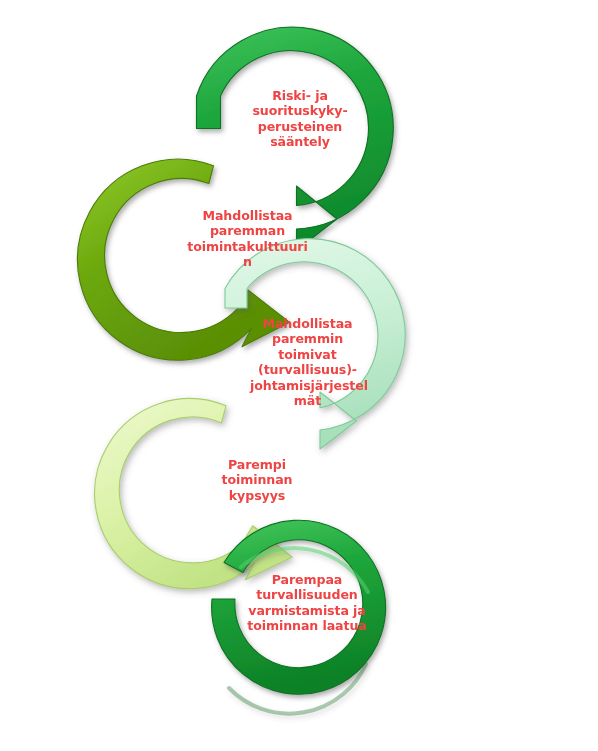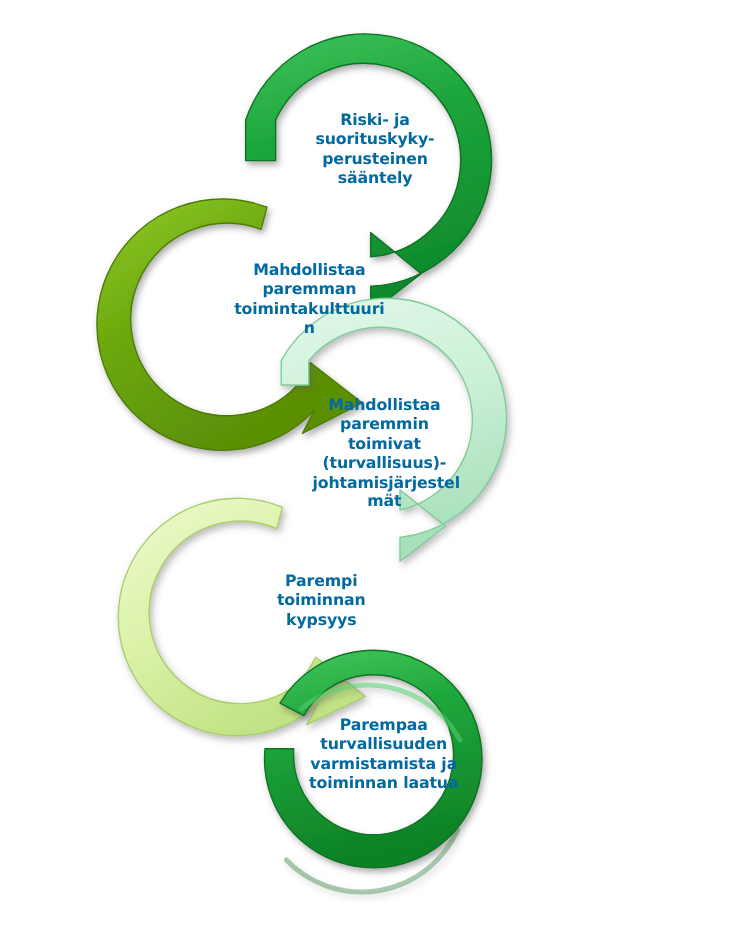--- a/index.html
+++ b/index.html
@@ -25,21 +25,21 @@
     position: absolute;
     left: 0;
     top: 0;
     width: 598px;
     height: 751px;
     display: block;
   }
   .ring-label {
     position: absolute;
     text-align: center;
-    color: #0369a1;
+    color: #ef4444;
     font-size: 12.6px;
     line-height: 1.23;
     font-weight: 600;
     letter-spacing: -0.1px;
     white-space: pre-line;
     pointer-events: none;
   }
   .stage-1-label { left: 248px; top: 88px;  width: 104px; }
   .stage-2-label { left: 183px; top: 208px; width: 129px; }
   .stage-3-label { left: 250px; top: 316px; width: 115px; }

